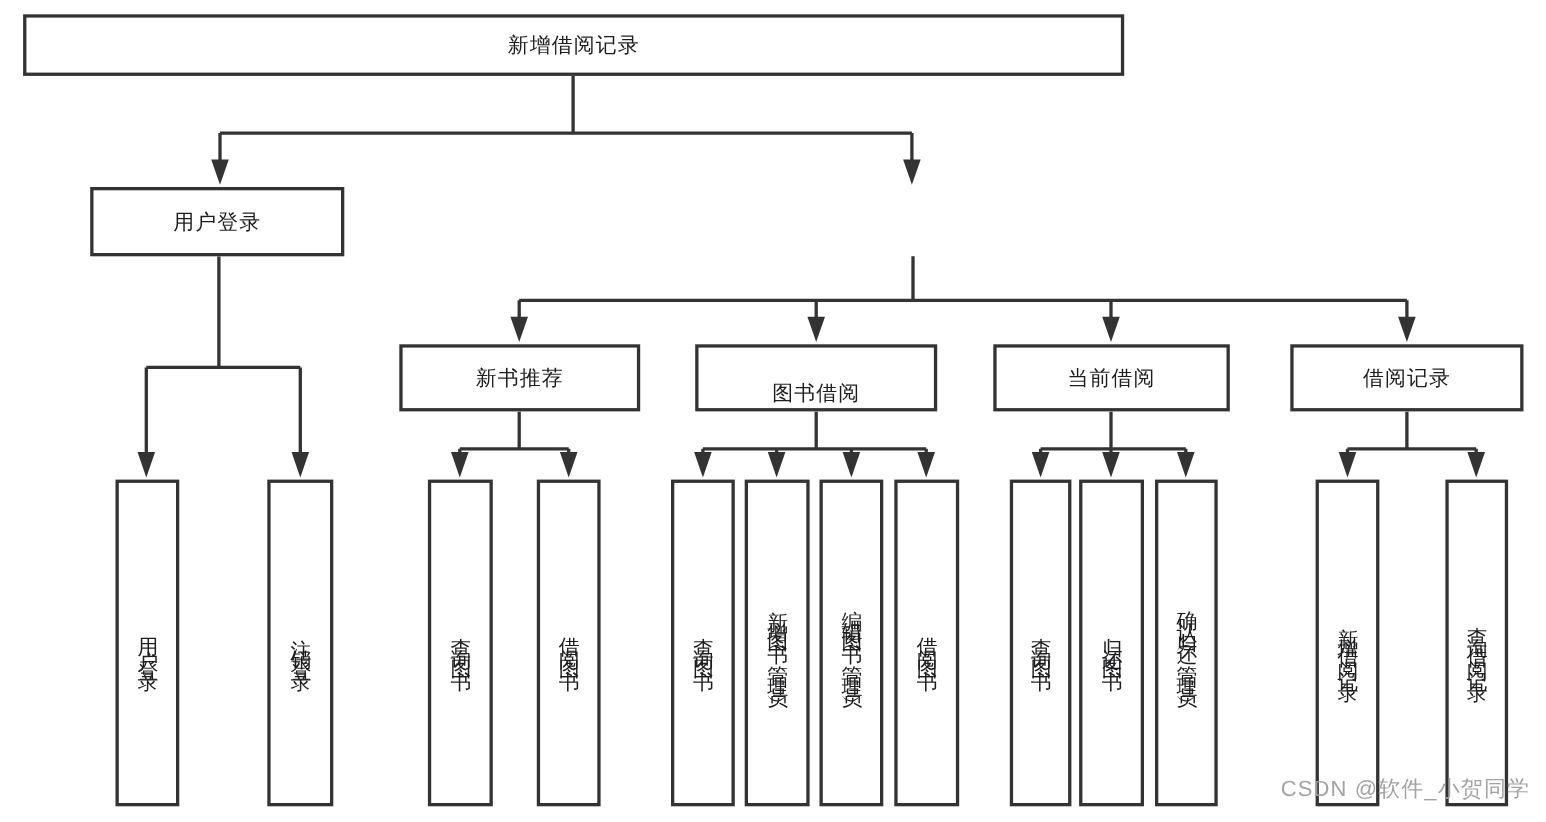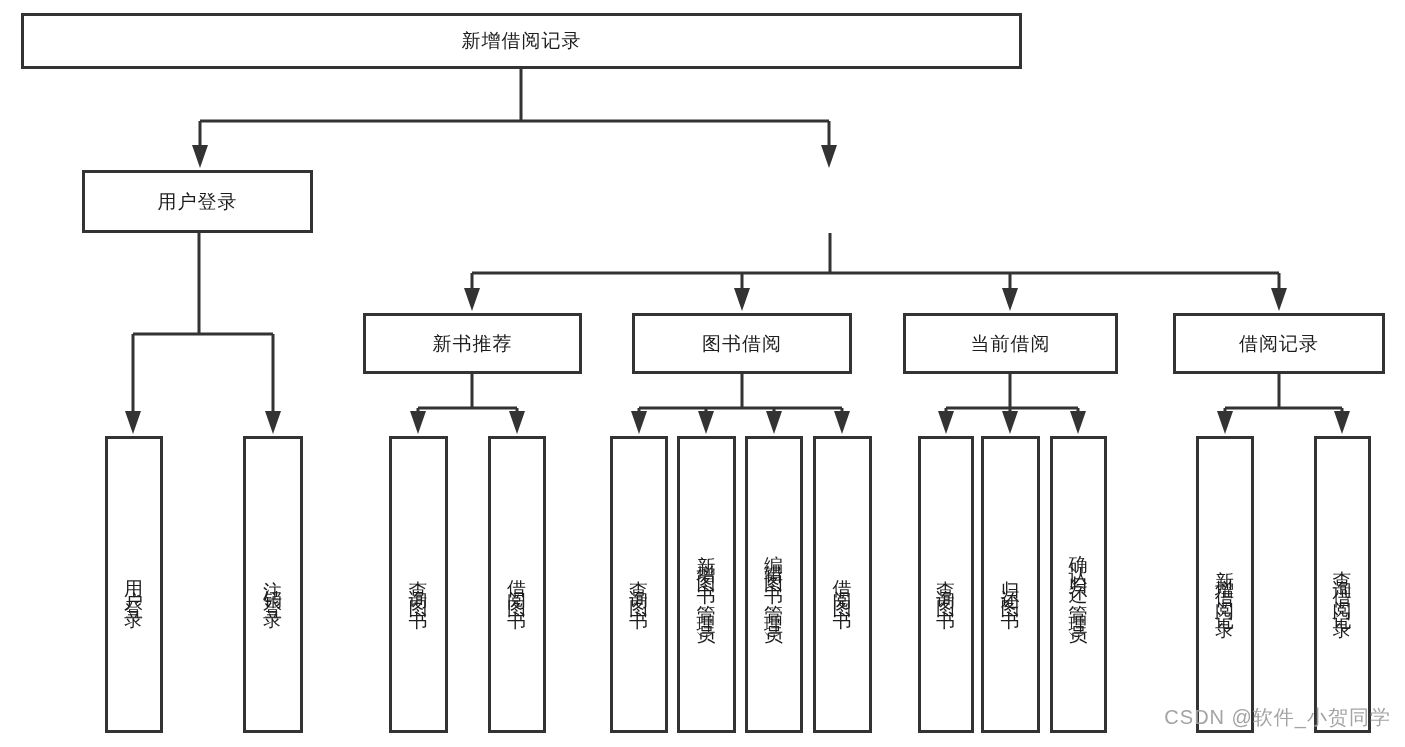--- a/index.html
+++ b/index.html
@@ -24,21 +24,21 @@
     font-size:19px;
     letter-spacing:10px;
     line-height:1;
     white-space:nowrap;
   }
   
   .n-root{left:21px;top:13px;width:1001px;height:56px;}
   .n-user-login{left:82px;top:170px;width:231px;height:63px;}
   .n-book-mgmt{left:712px;top:170px;width:236px;height:63px;}
   .n-new-book{left:363px;top:313px;width:219px;height:61px;}
-  .n-book-borrow{left:632px;top:313px;width:220px;height:61px;}
+  .n-book-borrow{left:632px;top:313px;width:220px;height:61px;align-items:flex-end;}
   .n-current-borrow{left:903px;top:313px;width:215px;height:61px;}
   .n-borrow-records{left:1173px;top:313px;width:212px;height:61px;}
   .leaf{top:436px;height:297px;}
   .l-user-login{left:105px;width:58px;}
   .l-logout{left:243px;width:60px;}
   .l-nb-query{left:389px;width:59px;}
   .l-nb-borrow{left:488px;width:58px;}
   .l-bb-query{left:610px;width:58px;}
   .l-bb-add{left:677px;width:59px;}
   .l-bb-edit{left:745px;width:58px;}

